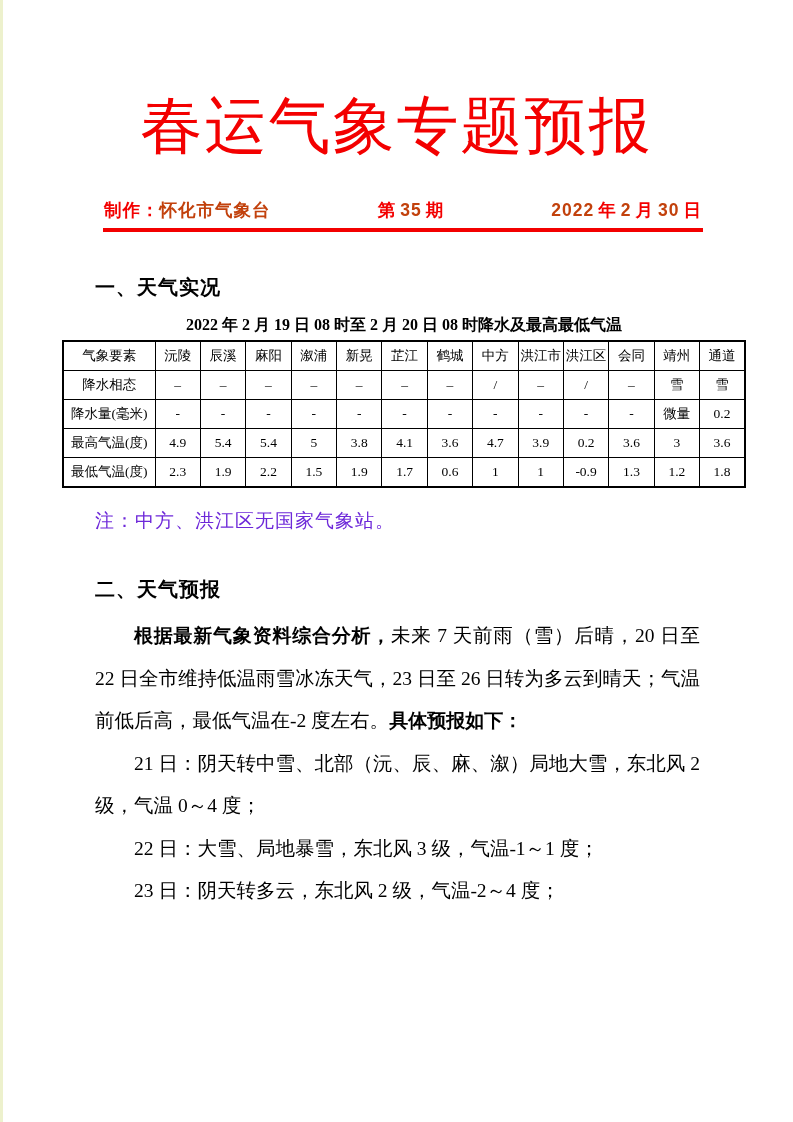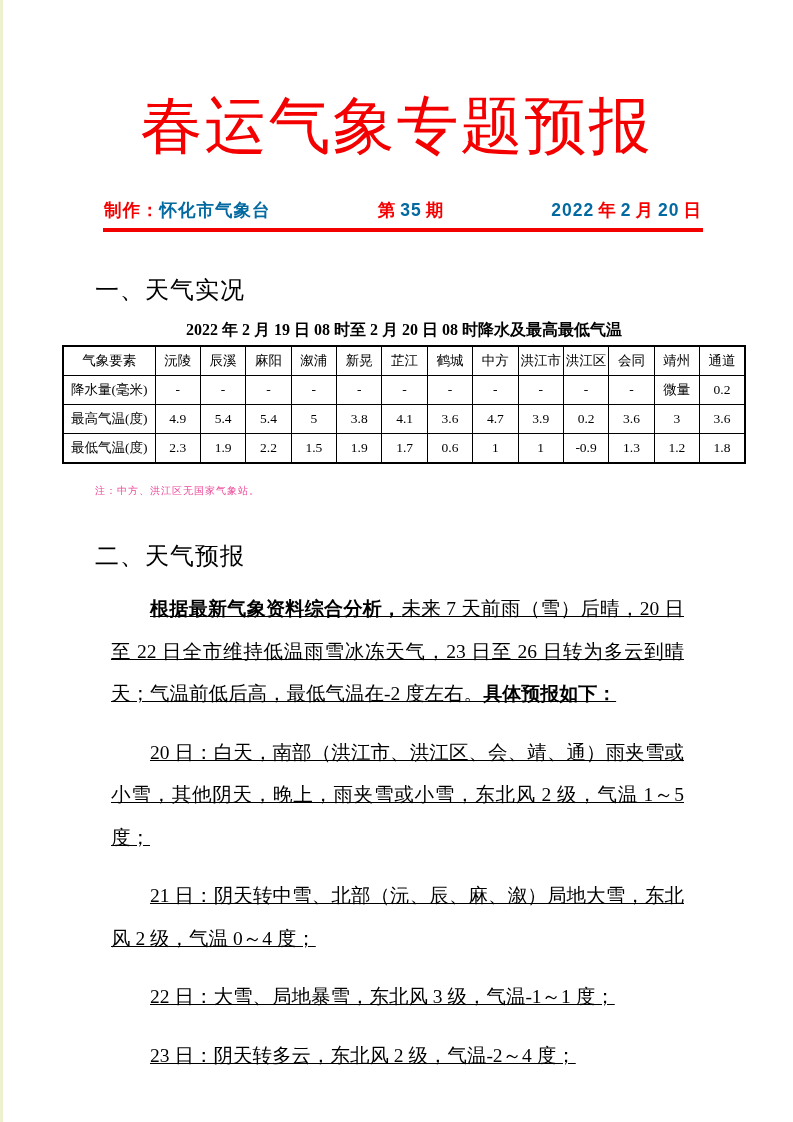--- a/index.html
+++ b/index.html
@@ -32,34 +32,34 @@
     width: 598px;
     display: flex;
     justify-content: space-between;
     align-items: baseline;
     font-family: "Liberation Sans", "DejaVu Sans", sans-serif;
     font-weight: bold;
     font-size: 17.5px;
     white-space: nowrap;
   }
   .red { color: #f30000; margin-top: 20px; }
-  .blk { color: #0369a1; }
+  .blk { color: #c2410c; }
   .meta-row span { letter-spacing: 1px; }
   .meta-sep { display: inline-block; width: 4px; }
   .red-rule {
     margin: 6px 0 0 103px;
     width: 600px;
     height: 4px;
     background: #f30000;
   }
   .sec-heading {
     margin: 42px 0 0 95px;
     font-family: "Liberation Sans", "DejaVu Sans", sans-serif;
-    font-weight: normal;
-    font-size: 24px;
+    font-weight: bold;
+    font-size: 20px;
     letter-spacing: 1px;
   }
   .tbl-title {
     margin: 14px 0 0 62px;
     width: 684px;
     text-align: center;
     font-family: Liberation Serif, serif;
     font-weight: bold;
     font-size: 16px;
   }
@@ -76,35 +76,34 @@
     border: 1px solid #000;
     height: 28px;
     padding: 0 1px;
     font-weight: normal;
     overflow: hidden;
     white-space: nowrap;
   }
   table.weather col.c-label { width: 92px; }
   .note {
     margin: 20px 0 0 95px;
-    font-size: 10px;
-    color: #ec4899;
+    font-size: 19px;
+    color: #6d28d9;
     letter-spacing: 1px;
   }
   .sec2-heading { }
   .body-text {
     margin: 12px 93px 0 95px;
     font-size: 19.5px;
     line-height: 42.5px;
     text-align: justify;
   }
   .body-text p {
-    margin: 16px;
+    margin: 0;
     text-indent: 2em;
-    text-decoration: underline;
   }
   .lead-bold, .tail-bold {
     font-family: "Liberation Sans", "DejaVu Sans", sans-serif;
     font-weight: bold;
     font-size: 19px;
   }
 </style>
 </head>
 <body>
 
@@ -113,21 +112,21 @@
 <div class="doc-title">春运气象专题预报</div>
 
 <div class="meta-row">
   <span>
     <span class="red">制作：</span><span class="blk">怀化市气象台</span>
   </span>
   <span>
     <span class="red">第</span><span class="meta-sep"></span><span class="blk">35</span><span class="meta-sep"></span><span class="red">期</span>
   </span>
   <span>
-    <span class="blk">2022</span><span class="meta-sep"></span><span class="red">年</span><span class="meta-sep"></span><span class="blk">2</span><span class="meta-sep"></span><span class="red">月</span><span class="meta-sep"></span><span class="blk">20</span><span class="meta-sep"></span><span class="red">日</span>
+    <span class="blk">2022</span><span class="meta-sep"></span><span class="red">年</span><span class="meta-sep"></span><span class="blk">2</span><span class="meta-sep"></span><span class="red">月</span><span class="meta-sep"></span><span class="blk">30</span><span class="meta-sep"></span><span class="red">日</span>
   </span>
 </div>
 
 <div class="red-rule"></div>
 
 <div class="sec-heading">一、天气实况</div>
 
 <div class="tbl-title">2022 年 2 月 19 日 08 时至 2 月 20 日 08 时降水及最高最低气温</div>
 
 <table class="weather">
@@ -147,20 +146,36 @@
         <th>中方</th>
         <th>洪江市</th>
         <th>洪江区</th>
         <th>会同</th>
         <th>靖州</th>
         <th>通道</th>
       </tr>
   </thead>
   <tbody id="tbl-body">
       <tr>
+        <td>降水相态</td>
+        <td>–</td>
+        <td>–</td>
+        <td>–</td>
+        <td>–</td>
+        <td>–</td>
+        <td>–</td>
+        <td>–</td>
+        <td>/</td>
+        <td>–</td>
+        <td>/</td>
+        <td>–</td>
+        <td>雪</td>
+        <td>雪</td>
+      </tr>
+      <tr>
         <td>降水量(毫米)</td>
         <td>-</td>
         <td>-</td>
         <td>-</td>
         <td>-</td>
         <td>-</td>
         <td>-</td>
         <td>-</td>
         <td>-</td>
         <td>-</td>
@@ -206,18 +221,17 @@
 
 <div class="note">注：中方、洪江区无国家气象站。</div>
 
 <div class="sec-heading sec2-heading">二、天气预报</div>
 
 <div class="body-text">
   <p>
     <span class="lead-bold">根据最新气象资料综合分析，</span><span>未来 7 天前雨（雪）后晴，20 日至 22 日全市维持低温雨雪冰冻天气，23 日至 26 日转为多云到晴天；气温前低后高，最低气温在-2 度左右。</span><span class="tail-bold">具体预报如下：</span>
   </p>
   <div id="forecast-list">
-      <p>20 日：白天，南部（洪江市、洪江区、会、靖、通）雨夹雪或小雪，其他阴天，晚上，雨夹雪或小雪，东北风 2 级，气温 1～5 度；</p>
       <p>21 日：阴天转中雪、北部（沅、辰、麻、溆）局地大雪，东北风 2 级，气温 0～4 度；</p>
       <p>22 日：大雪、局地暴雪，东北风 3 级，气温-1～1 度；</p>
       <p>23 日：阴天转多云，东北风 2 级，气温-2～4 度；</p>
     </div>
 </div>
 
 </body></html>

